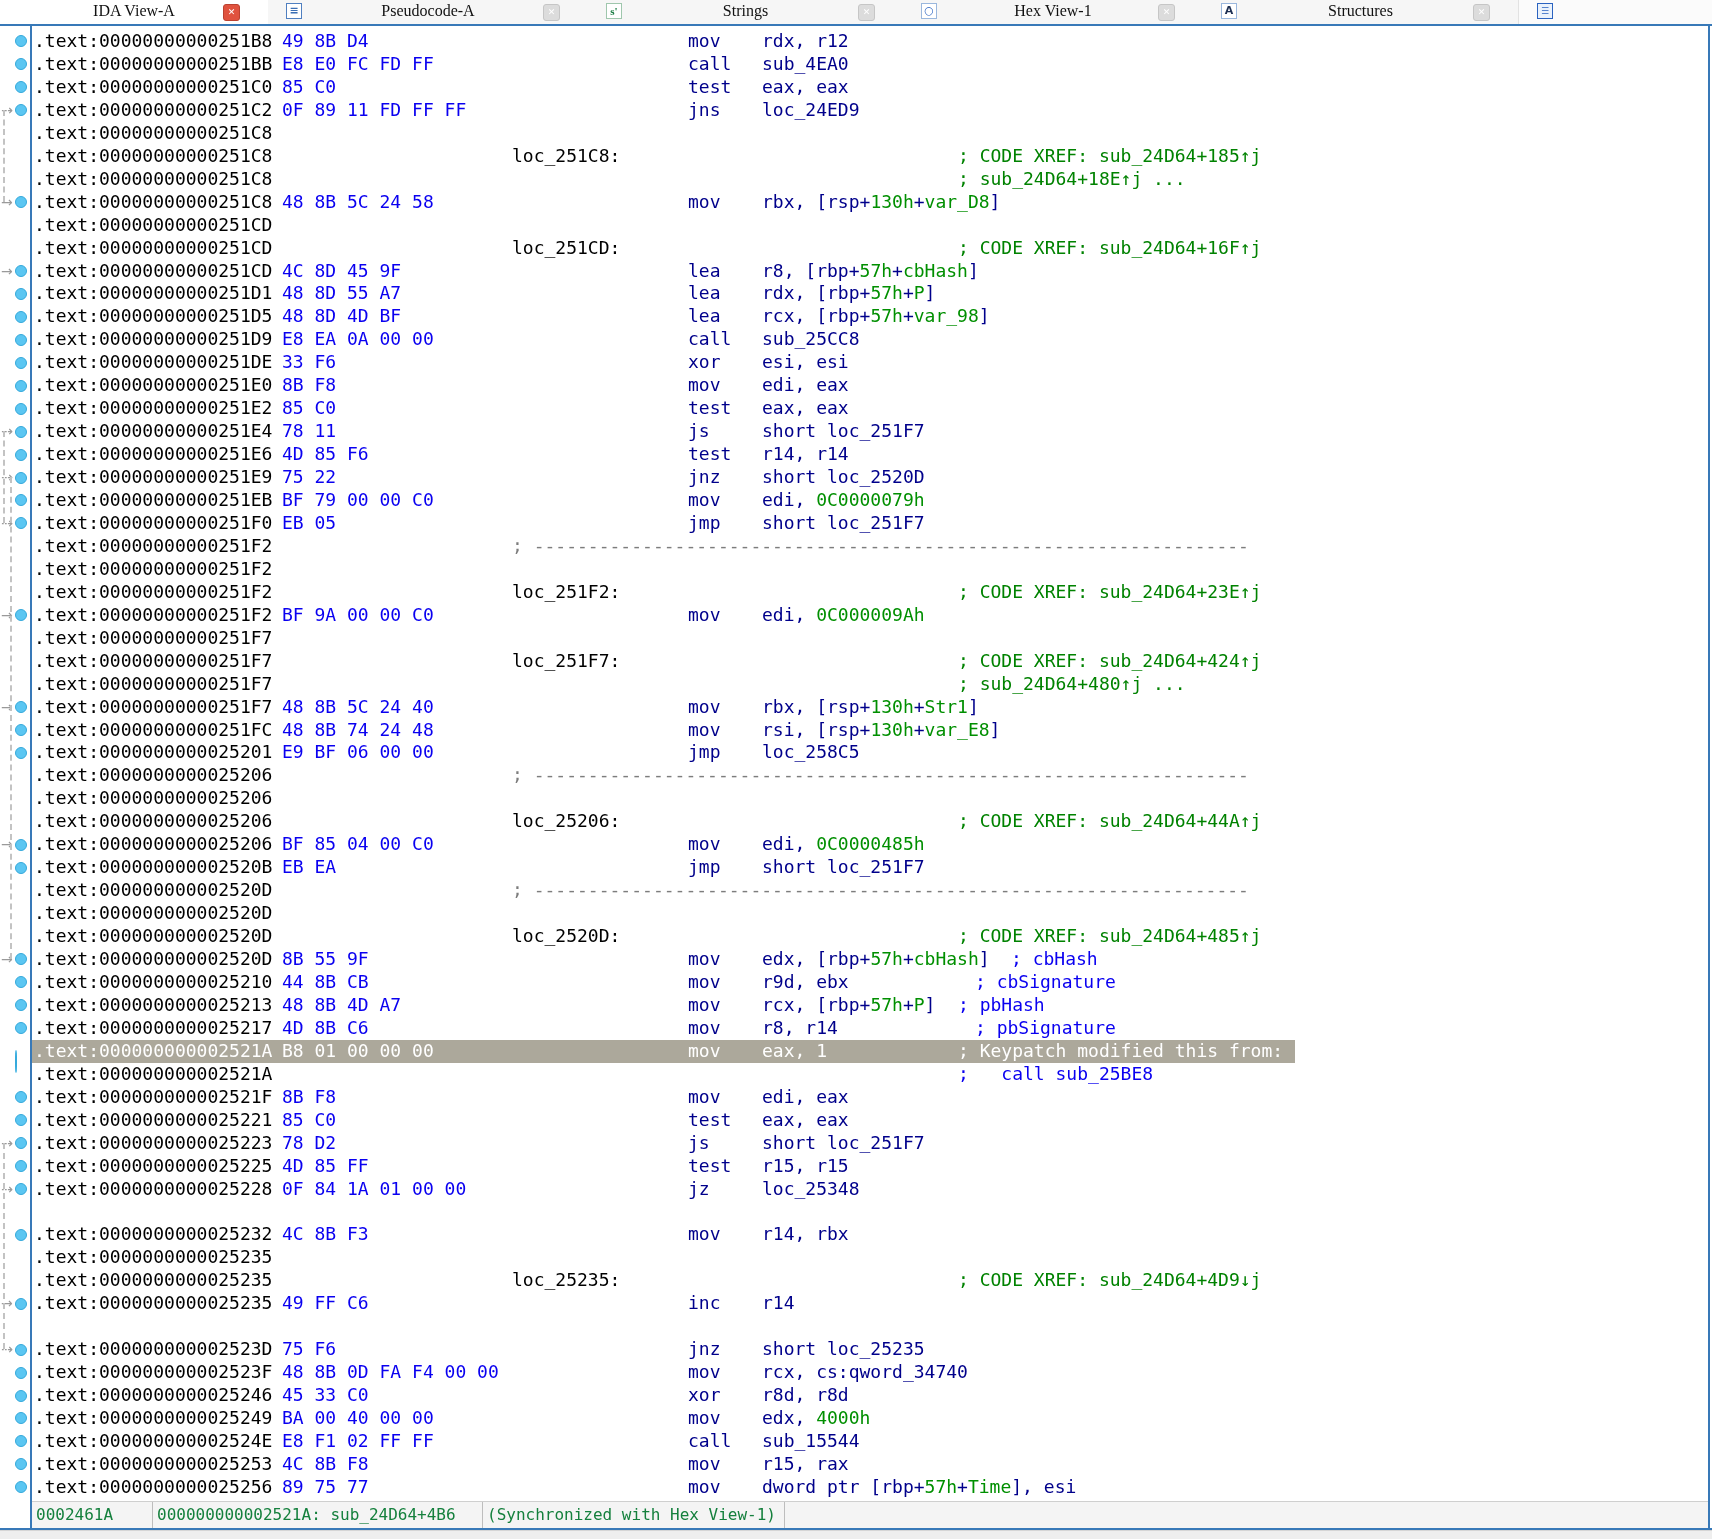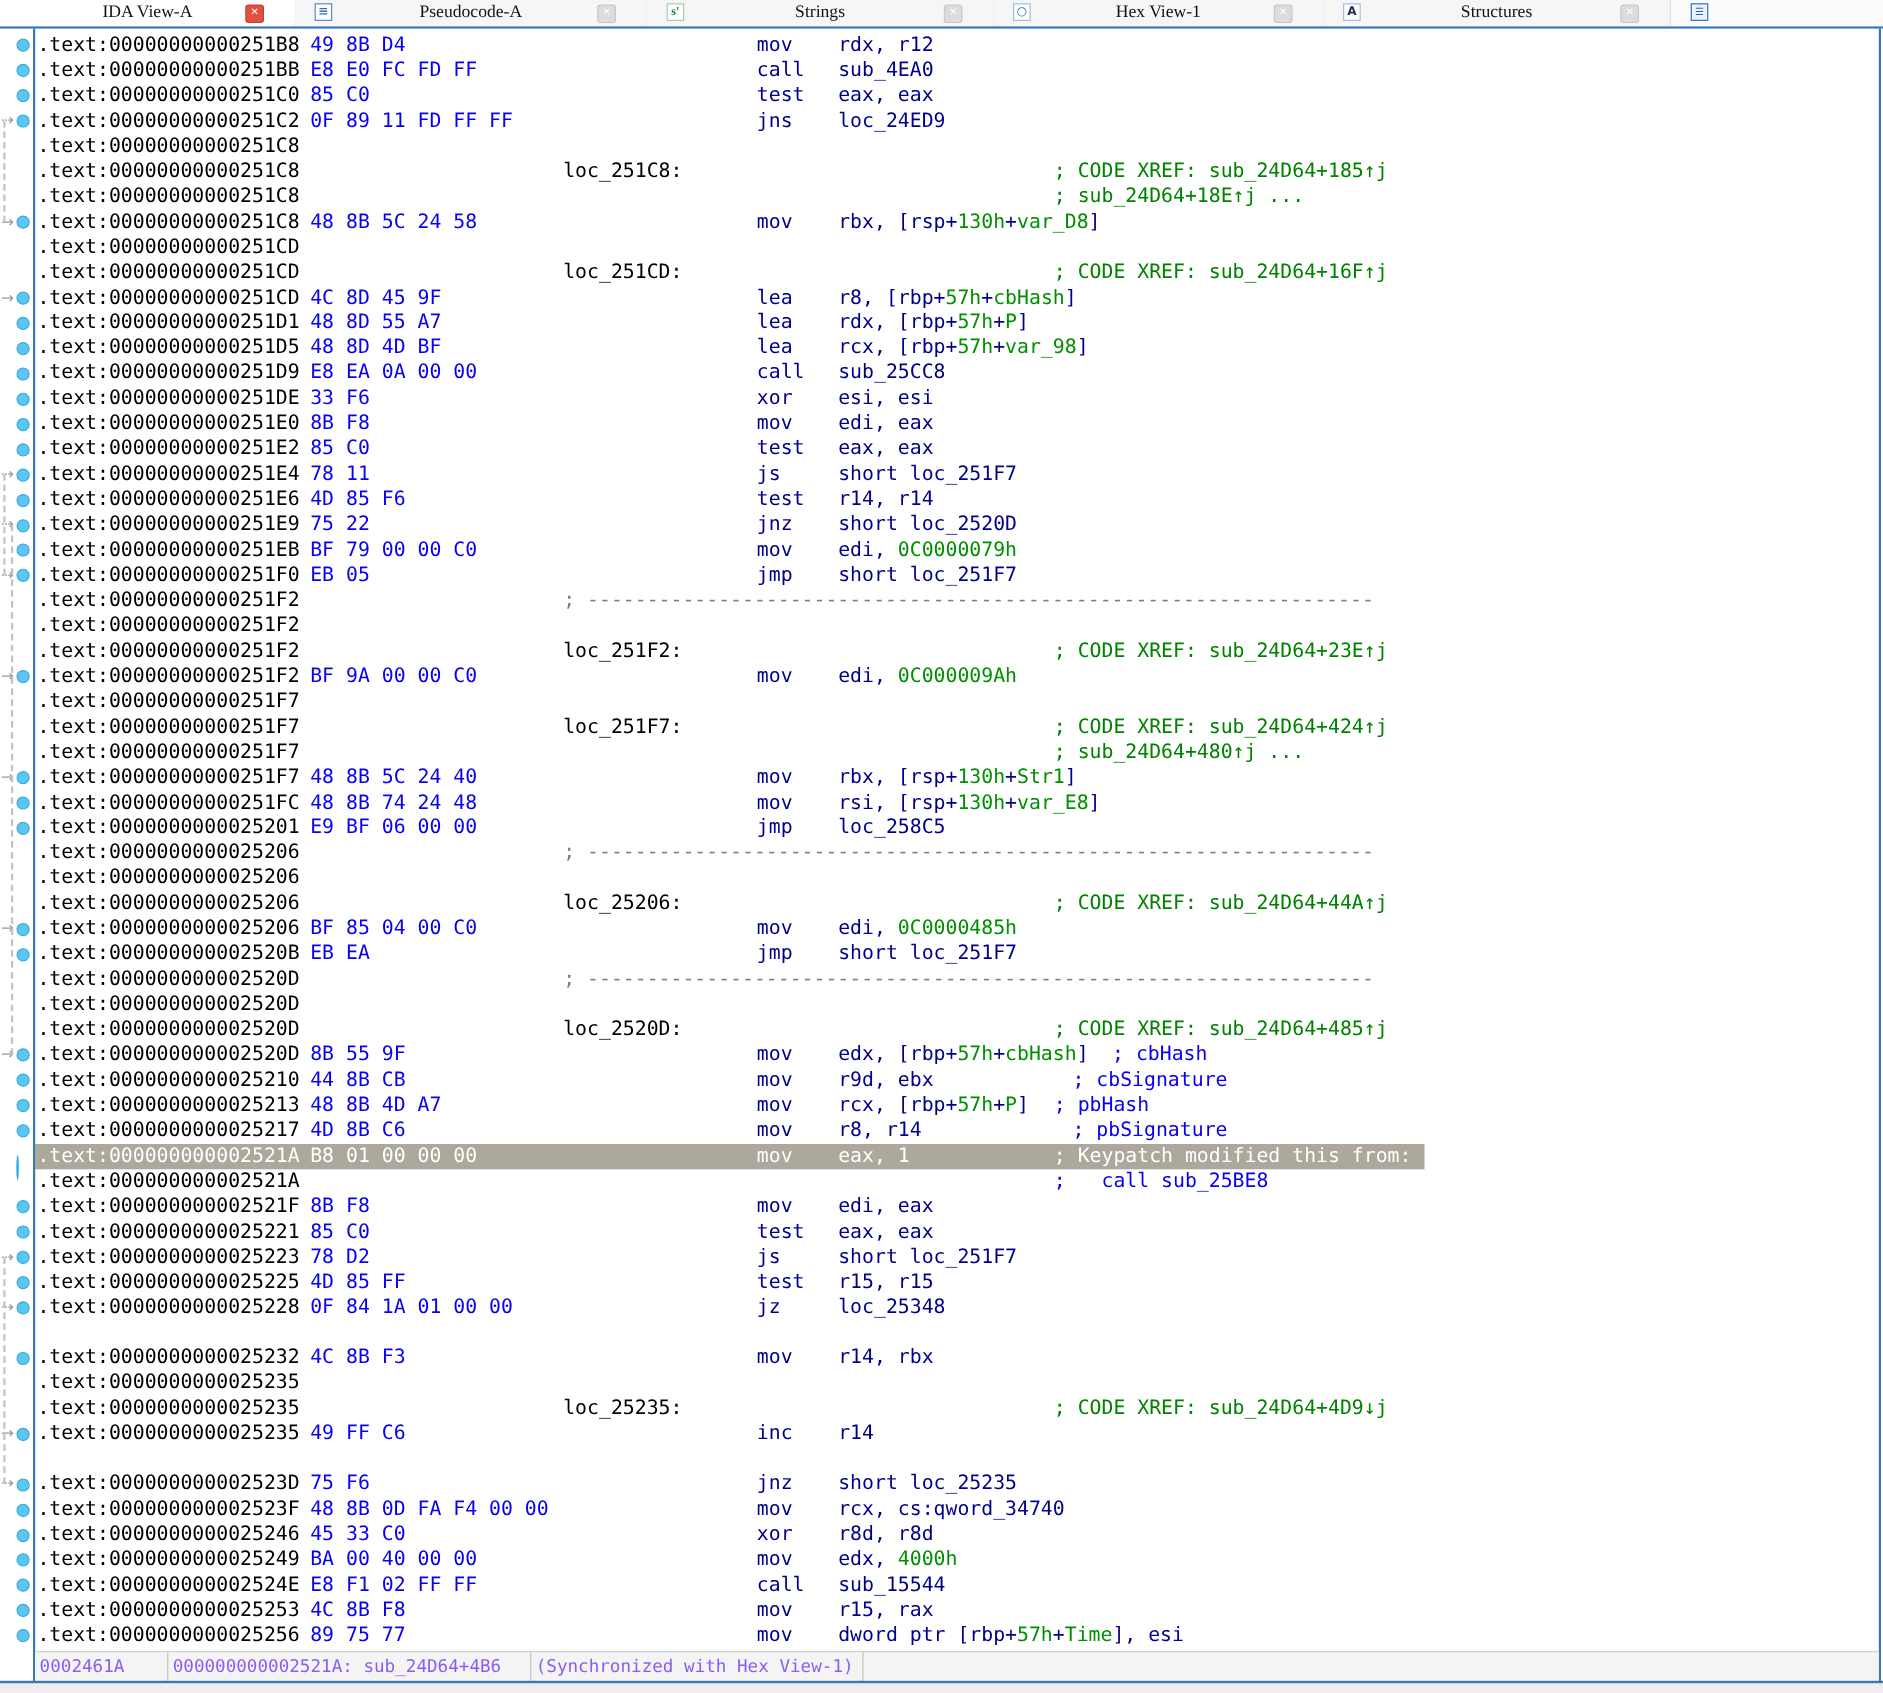--- a/index.html
+++ b/index.html
@@ -50,21 +50,21 @@
   .s-m{left:688px;} .s-o{left:762px;} .s-c{left:958px;}
   .k-a{color:#000000;} .k-b{color:#0a00f0;} .k-n{color:#00008b;}
   .k-g{color:#008f00;} .k-x{color:#008200;} .k-lb{color:#000000;} .k-gr{color:#7d7d7d;}
   .dot{position:absolute;left:15px;top:50%;margin-top:-6px;width:10px;height:10px;border-radius:50%;
        background:#5bc6f2;border:1px solid #35a9db;}
   .ar{position:absolute;left:1px;top:0;height:22.95px;line-height:22.95px;
       font-family:"DejaVu Sans",sans-serif;font-size:14px;color:#9a9a9a;}
   .vdash{position:absolute;width:0;border-left:2px dashed #c3c3c3;}
   
   .statusbar{position:absolute;left:32px;top:1501px;width:1676px;height:27px;background:#f4f4f4;
-     border-top:1px solid #cfcfcf;font-size:16px;color:#8b5cf6;}
+     border-top:1px solid #cfcfcf;font-size:16px;color:#15803d;}
   .statusbar .cell{position:absolute;top:0;height:26px;line-height:26px;border-right:1px solid #bdbdbd;
      padding-left:4px;box-sizing:border-box;white-space:pre;overflow:hidden;}
   .cell1{left:0;width:121px;}
   .cell2{left:121px;width:330px;}
   .cell3{left:451px;width:302px;}
 </style>
 </head>
 <body>
 
 <div class="listing" id="listing">

